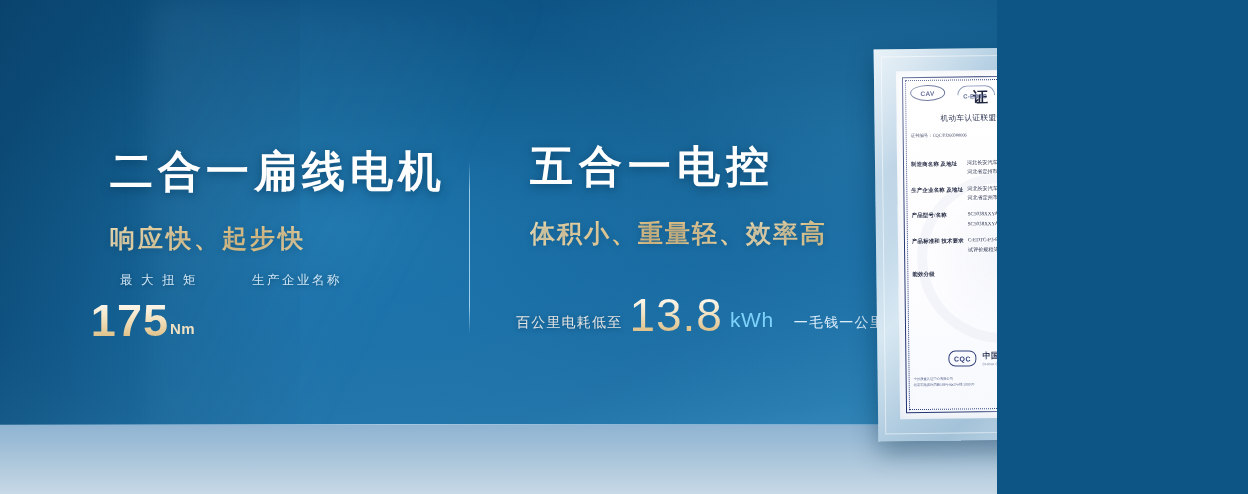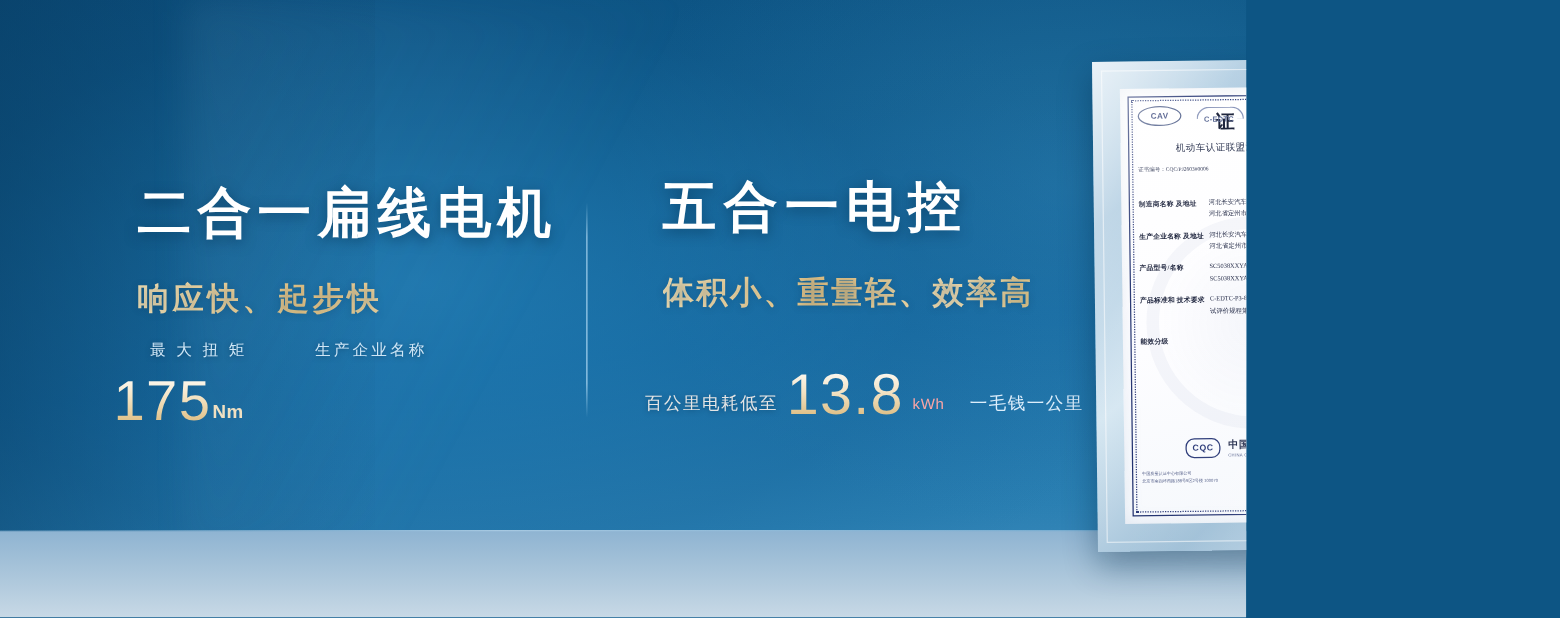--- a/index.html
+++ b/index.html
@@ -71,21 +71,21 @@
   .spec{width:110px;text-align:right;}
   .spec-label{
     font-size:12.5px;color:#cfe6f6;letter-spacing:2.5px;white-space:nowrap;
     text-shadow:0 1px 4px rgba(4,44,74,.5);
   }
   .spec-value{
     margin-top:9px;display:flex;align-items:baseline;justify-content:center;gap:1px;
     white-space:nowrap;
   }
   .spec-num{
-    font-size:45px;font-weight:400;letter-spacing:1px;line-height:1;
+    font-size:45px;font-weight:700;letter-spacing:1px;line-height:1;
     background:linear-gradient(180deg,#ffffff 0%,#f3e3c2 45%,#d9b676 100%);
     -webkit-background-clip:text;background-clip:text;color:transparent;
   }
   .spec-unit{
     font-size:15px;font-weight:700;color:#efe0c2;letter-spacing:.5px;
     position:relative;top:-2px;
   }
   .spec-unit.pct{font-size:12px;top:-1px;}
 
   
@@ -96,21 +96,21 @@
   .energy-pre{
     font-size:14px;color:#e5e5e5;letter-spacing:1.2px;
     text-shadow:0 1px 4px rgba(4,44,74,.5);
   }
   .energy-num{
     margin:0 7px;font-size:46px;font-weight:400;line-height:1;letter-spacing:1px;
     background:linear-gradient(180deg,#ffffff 0%,#f2e2c3 48%,#d7b473 100%);
     -webkit-background-clip:text;background-clip:text;color:transparent;
     position:relative;top:4px;
   }
-  .energy-unit{font-size:12px;color:#fca5a5;letter-spacing:.6px;}
+  .energy-unit{font-size:21px;color:#7dd3fc;letter-spacing:.6px;}
   .energy-post{margin-left:20px;font-size:14px;color:#ddeefb;letter-spacing:1.2px;}
 
   
   .frame-wrap{
     position:absolute;left:876px;top:48px;width:252px;height:392px;
     transform:rotate(-0.7deg);
   }
   .frame-glow{
     position:absolute;left:-18px;top:-10px;width:292px;height:414px;
     background:radial-gradient(150px 210px at 50% 50%, rgba(190,225,248,.30), rgba(190,225,248,0) 72%);

